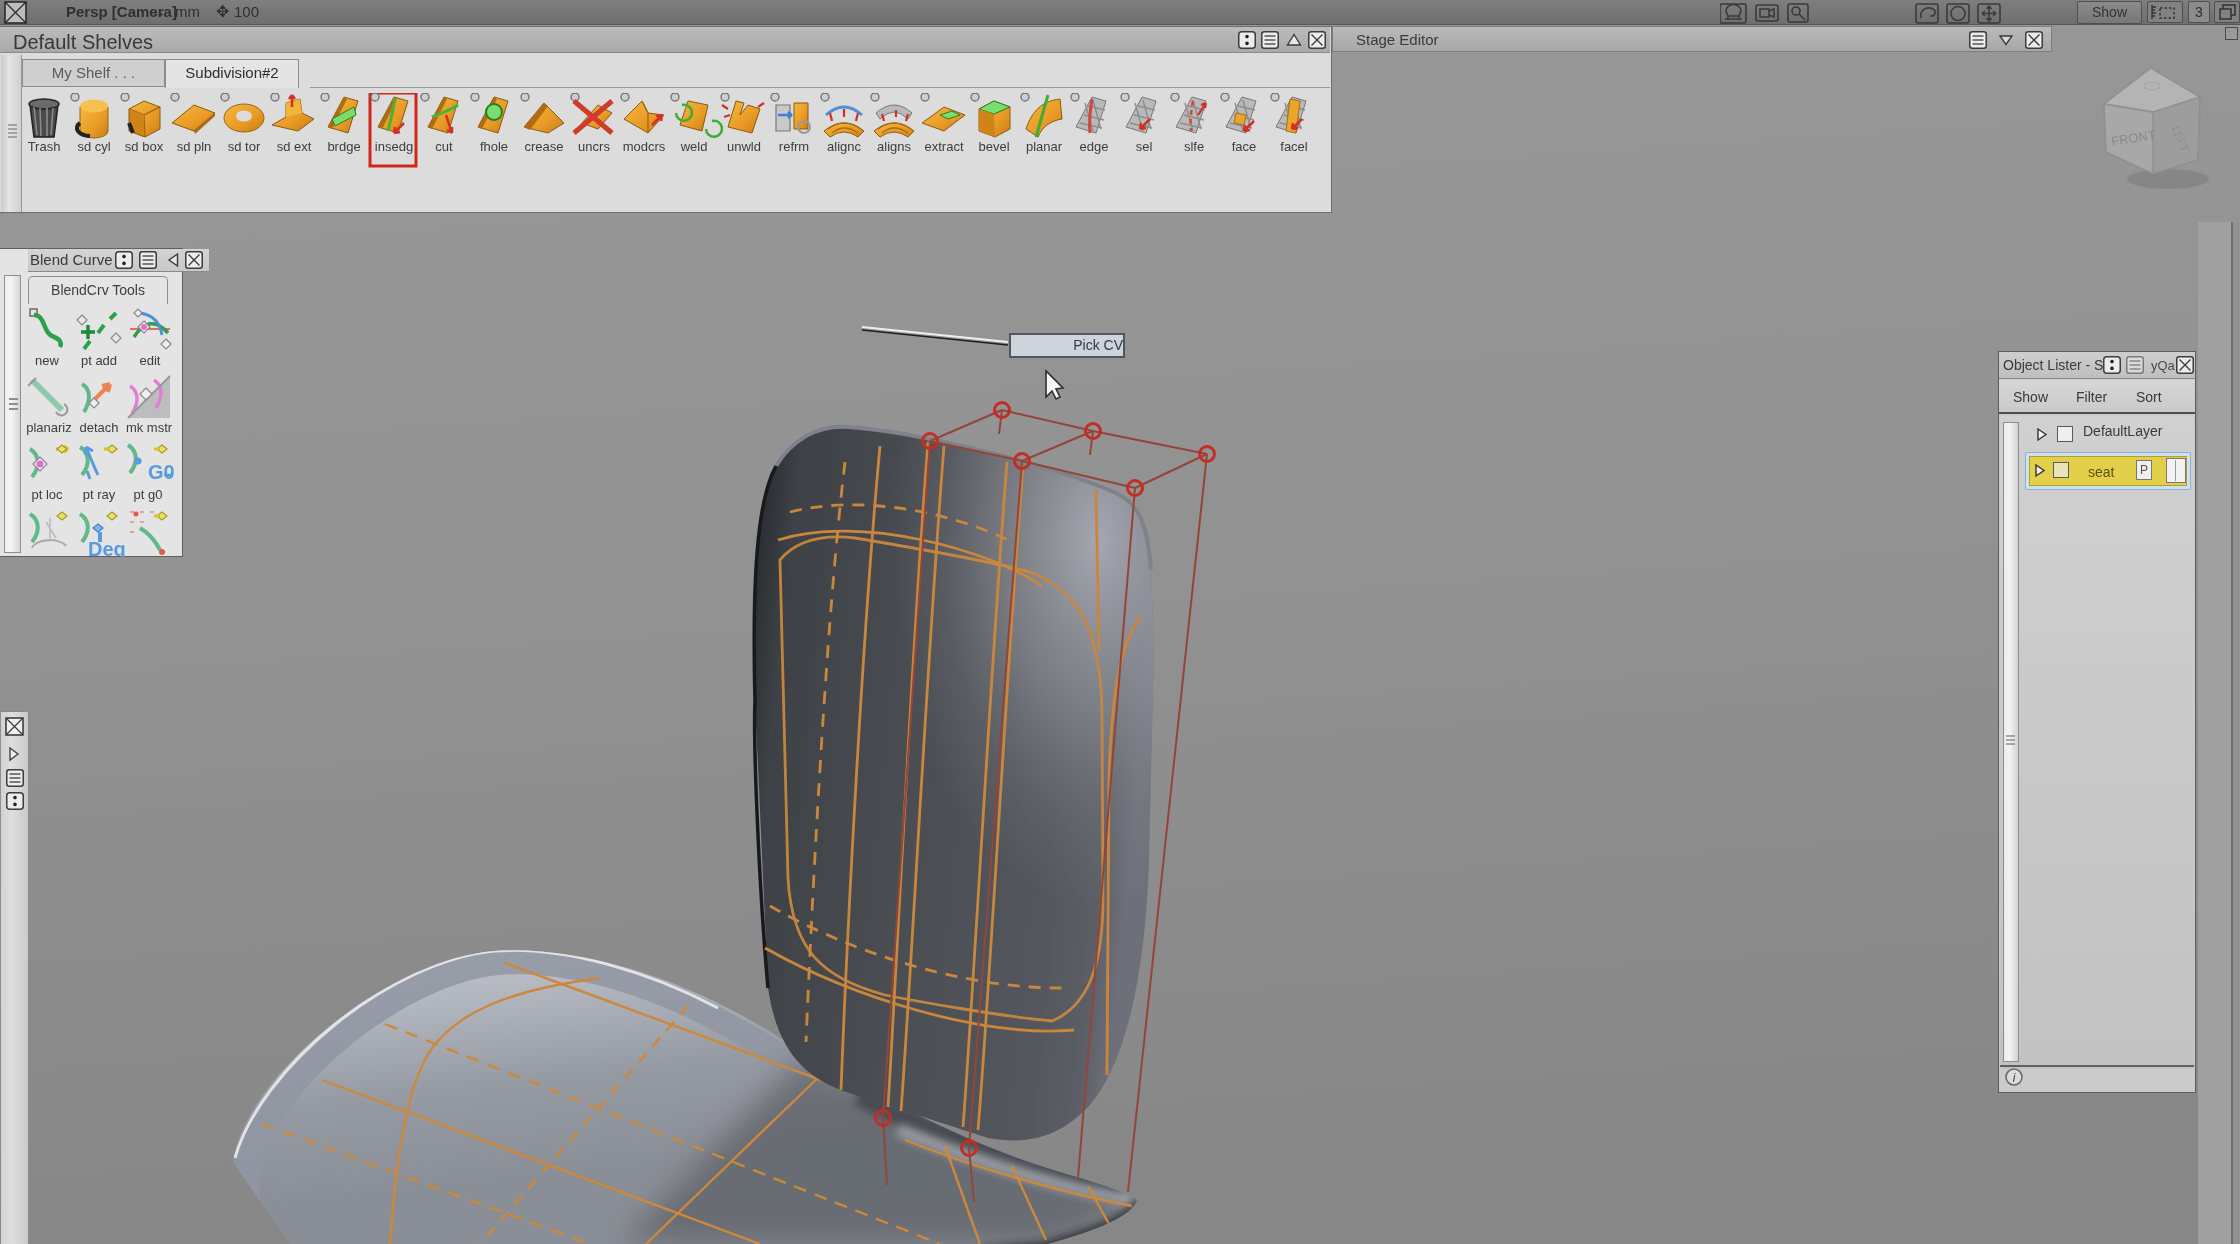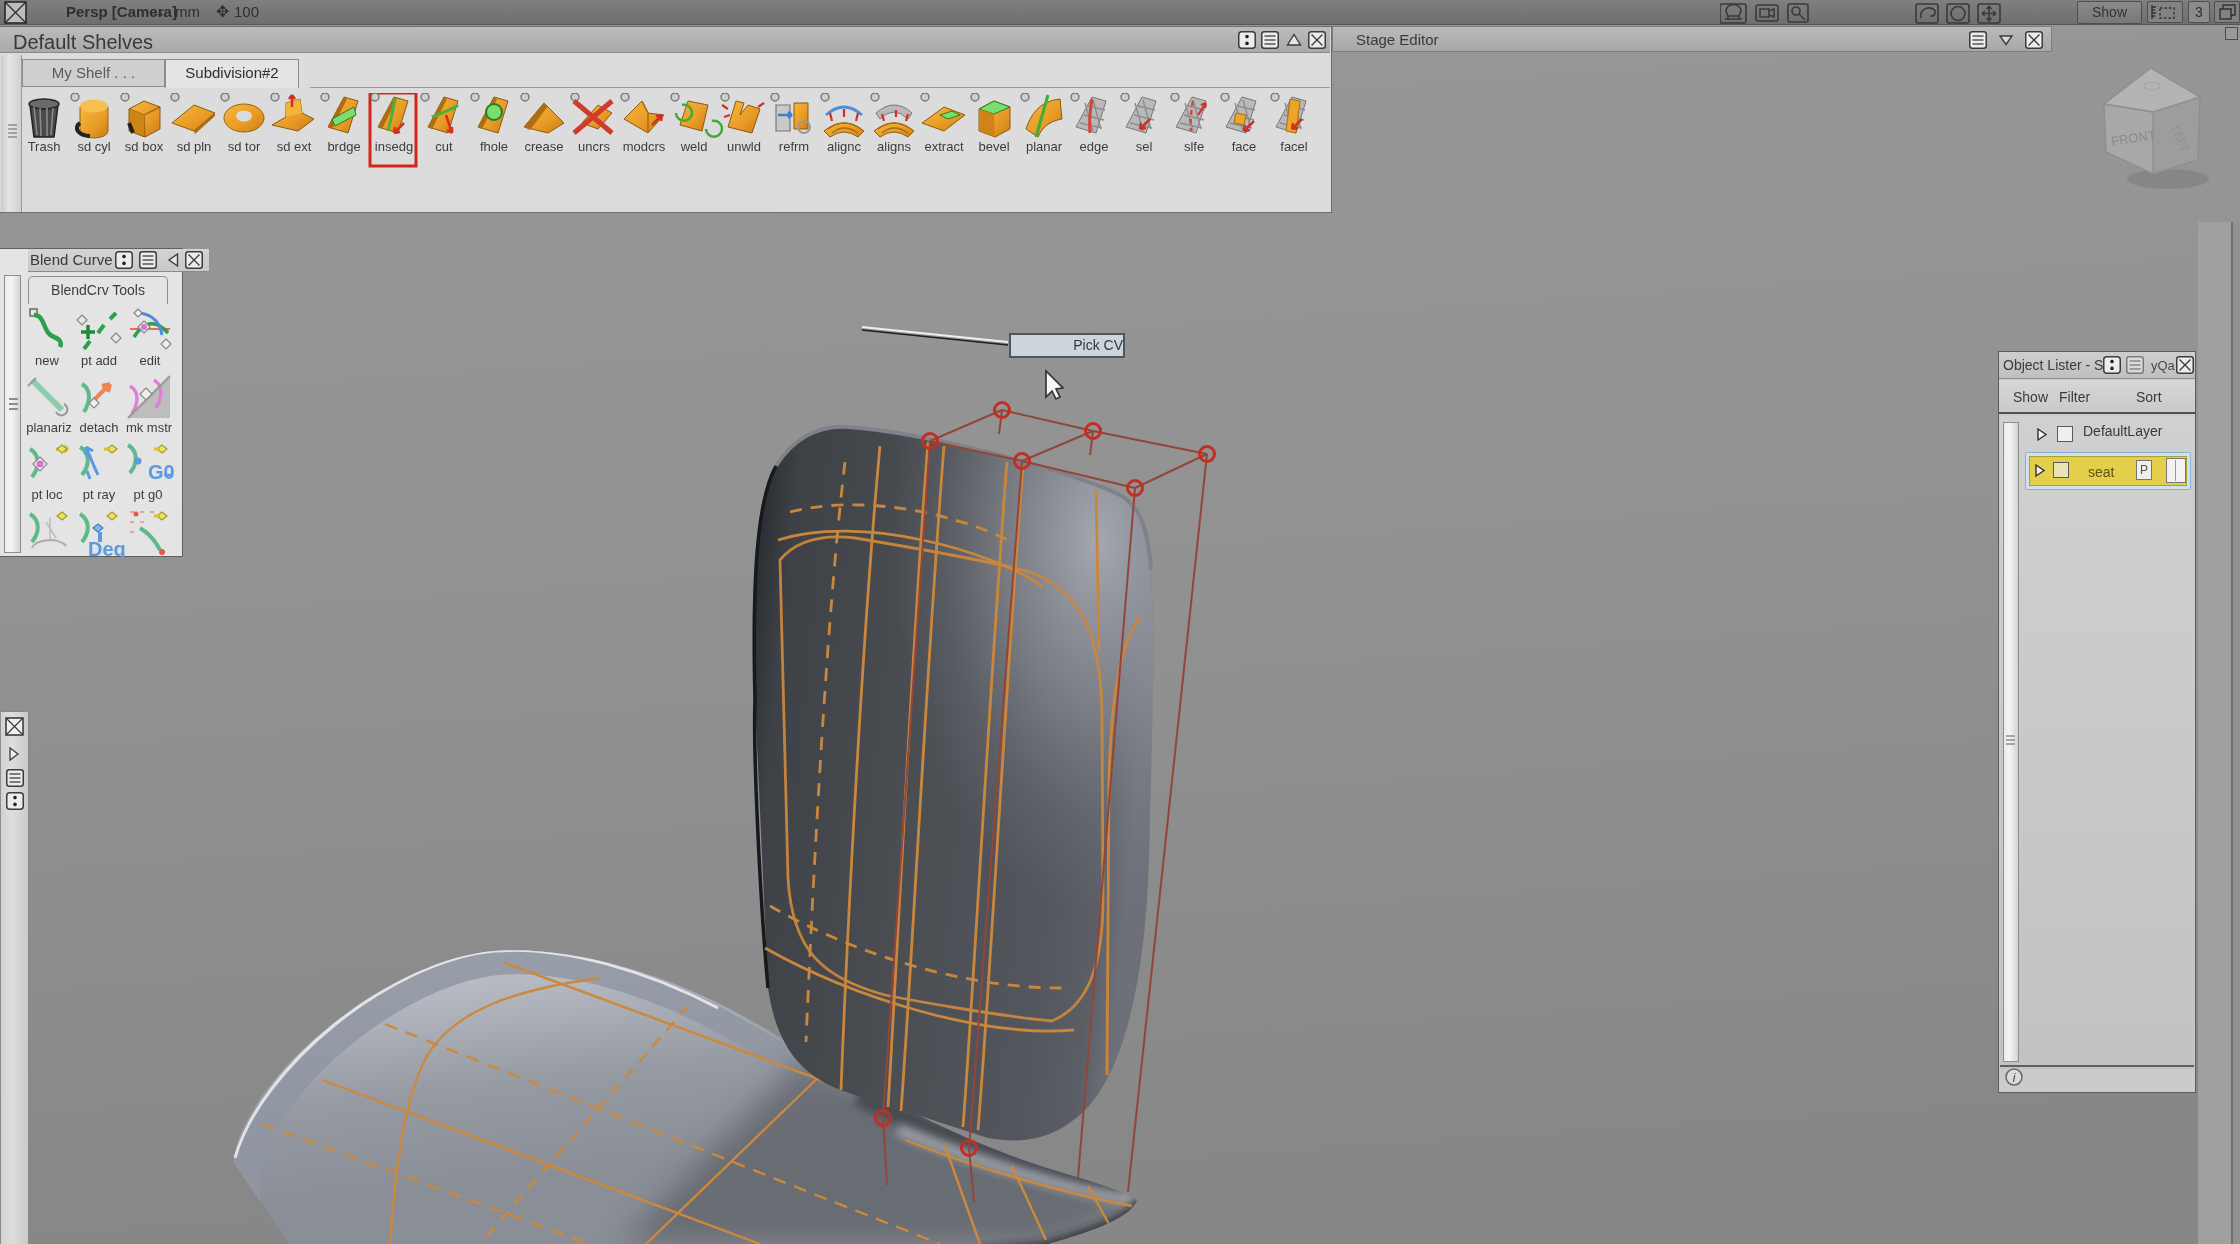--- a/index.html
+++ b/index.html
@@ -698,21 +698,21 @@
           <use href="#btnlist"></use>
         </g>
       <text x="48" y="14" font-size="13" fill="#4a4a4a">yQa</text>
       <g transform="translate(73,0)">
           <use href="#btnx"></use>
         </g>
     </svg>
   </div>
   <div id="listermenu">
     <span style="position:absolute;left:14px;top:9px;">Show</span>
-    <span style="position:absolute;left:60px;top:9px;">Filter</span>
+    <span style="position:absolute;left:77px;top:9px;">Filter</span>
     <span style="position:absolute;left:137px;top:9px;">Sort</span>
   </div>
   <div id="listerbody">
     <div id="listerscroll"></div>
     <svg class="abs" style="left:5px;top:318px" width="12" height="16">
       <path d="M 1 2 H 10 M 1 6 H 10 M 1 10 H 10" stroke="#8e8e8e" stroke-width="1.6"></path>
     </svg>
 
     <svg class="abs" style="left:36px;top:12px" width="14" height="14">
         <use href="#treearrow"></use>

